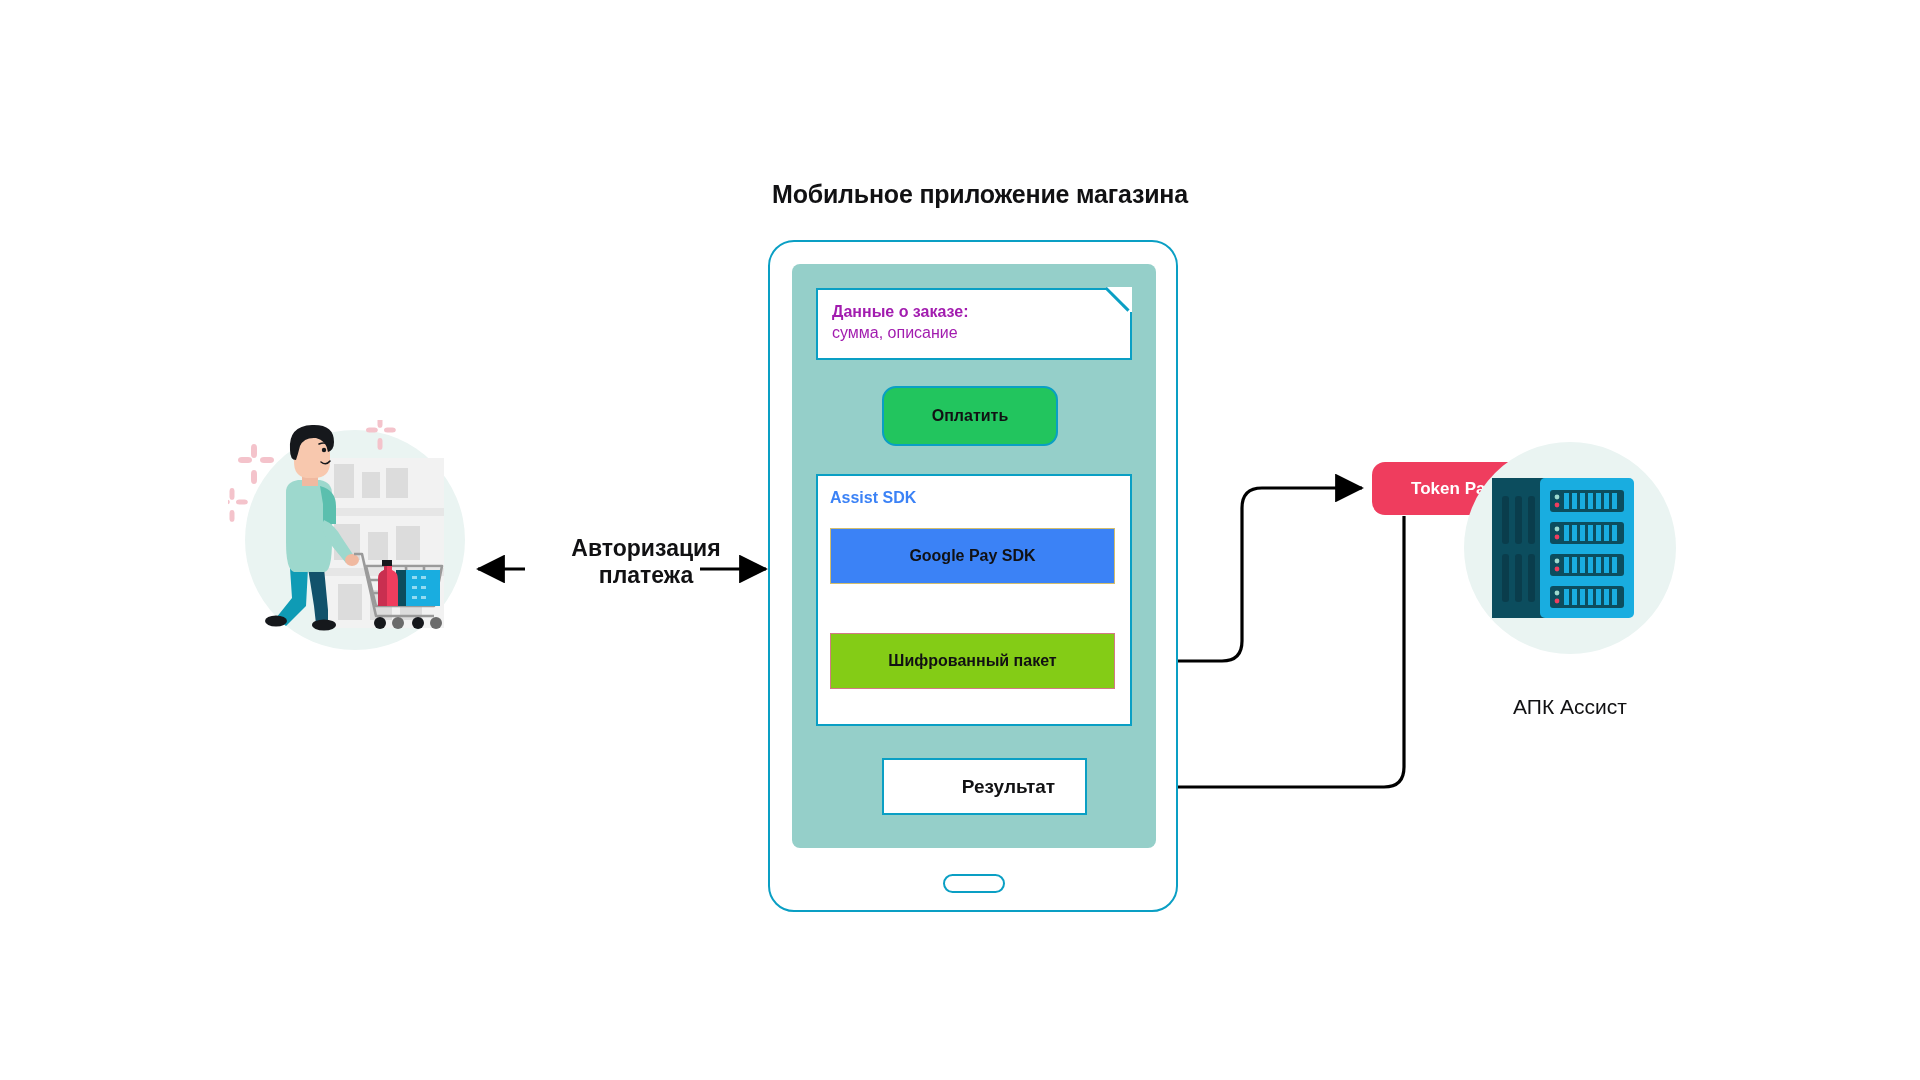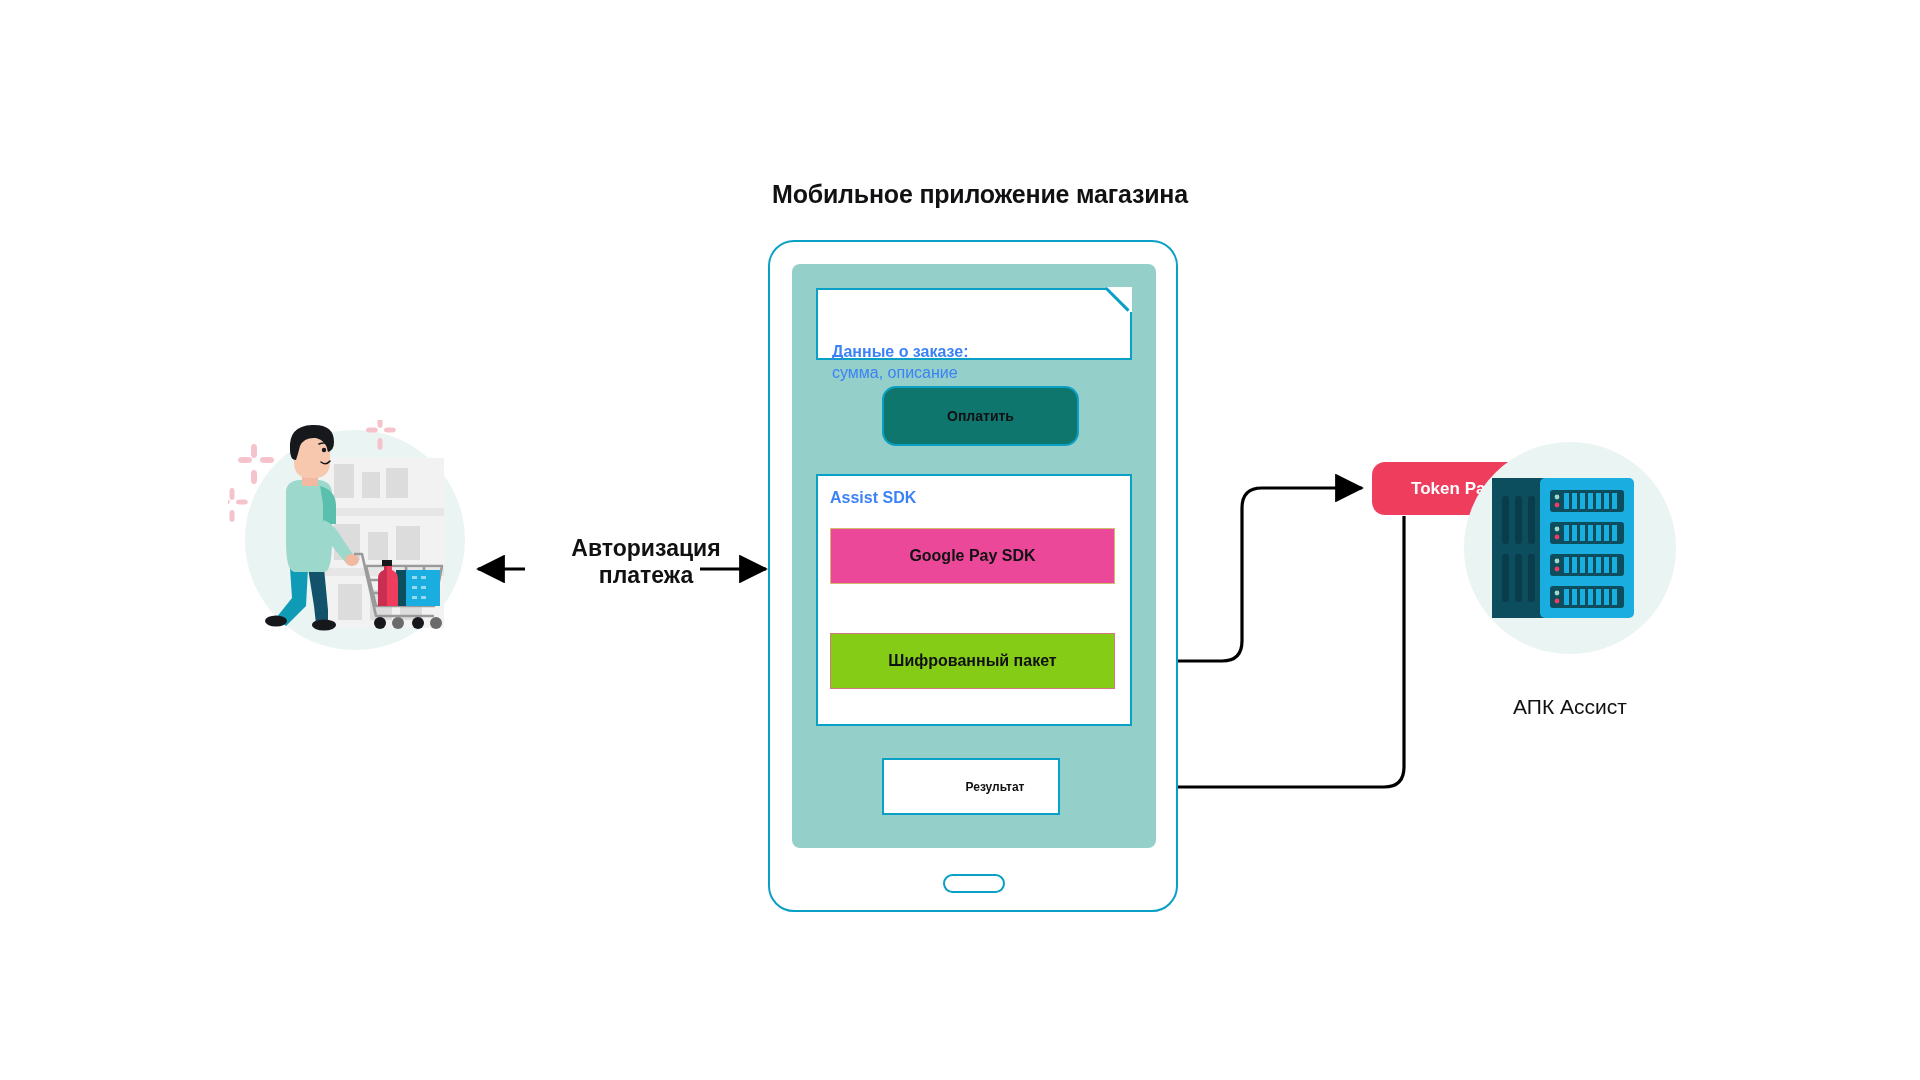--- a/index.html
+++ b/index.html
@@ -97,40 +97,39 @@
     background: #0a9fc4;
     transform-origin: 0 0;
     transform: rotate(45deg) translate(-1.5px, 0);
   }
   #order-note .note-text {
     position: absolute;
     left: 16px;
     top: 13px;
     font-size: 16px;
     line-height: 21px;
-    color: #3b82f6;
-    margin-top: 40px;
+    color: #a21caf;
   }
   #order-note .note-line1 { font-weight: bold; display: block; }
   #order-note .note-line2 { font-weight: normal; display: block; }
 
   
   #pay-button {
     left: 882px;
     top: 386px;
-    width: 197px;
+    width: 176px;
     height: 60px;
-    background: #0f766e;
+    background: #22c55e;
     border: 2.5px solid #0a9fc4;
     border-radius: 14px;
     box-sizing: border-box;
     display: flex;
     align-items: center;
     justify-content: center;
-    font-size: 14px;
+    font-size: 16px;
     font-weight: bold;
     color: #111113;
   }
 
   
   #assist-sdk-panel {
     left: 816px;
     top: 474px;
     width: 316px;
     height: 252px;
@@ -143,21 +142,21 @@
     top: 489px;
     font-size: 16px;
     font-weight: bold;
     color: #3b82f6;
   }
   #gpay-box {
     left: 830px;
     top: 528px;
     width: 285px;
     height: 56px;
-    background: #ec4899;
+    background: #3b82f6;
     border: 1.5px solid #d2bd6c;
     box-sizing: border-box;
     display: flex;
     align-items: center;
     justify-content: center;
     font-size: 16px;
     font-weight: bold;
     color: #111113;
   }
   #encrypted-box {
@@ -173,29 +172,29 @@
     justify-content: center;
     font-size: 16px;
     font-weight: bold;
     color: #111113;
   }
 
   
   #result-box {
     left: 882px;
     top: 758px;
-    width: 178px;
+    width: 205px;
     height: 57px;
     background: #ffffff;
     border: 2.5px solid #0a9fc4;
     box-sizing: border-box;
     display: flex;
     align-items: center;
     justify-content: center;
-    font-size: 12px;
+    font-size: 19px;
     font-weight: bold;
     color: #111113;
     padding-left: 48px;
   }
 
   
   #token-pay-pill {
     left: 1372px;
     top: 462px;
     width: 162px;

